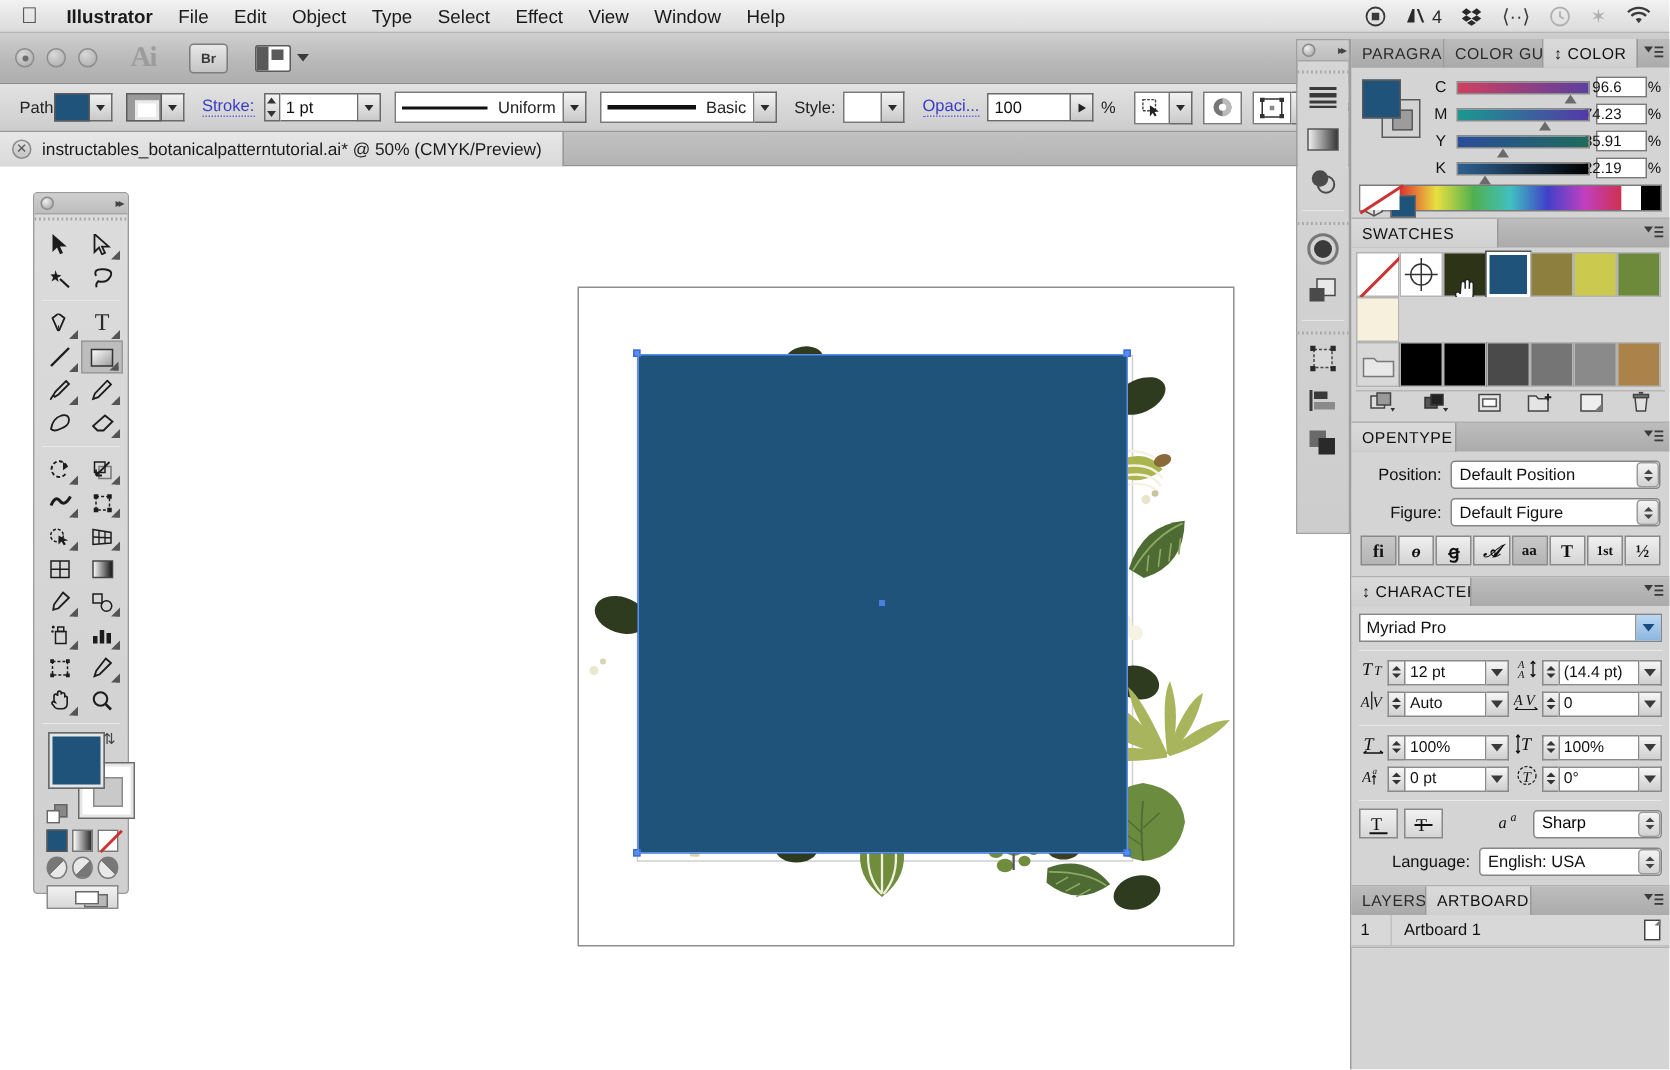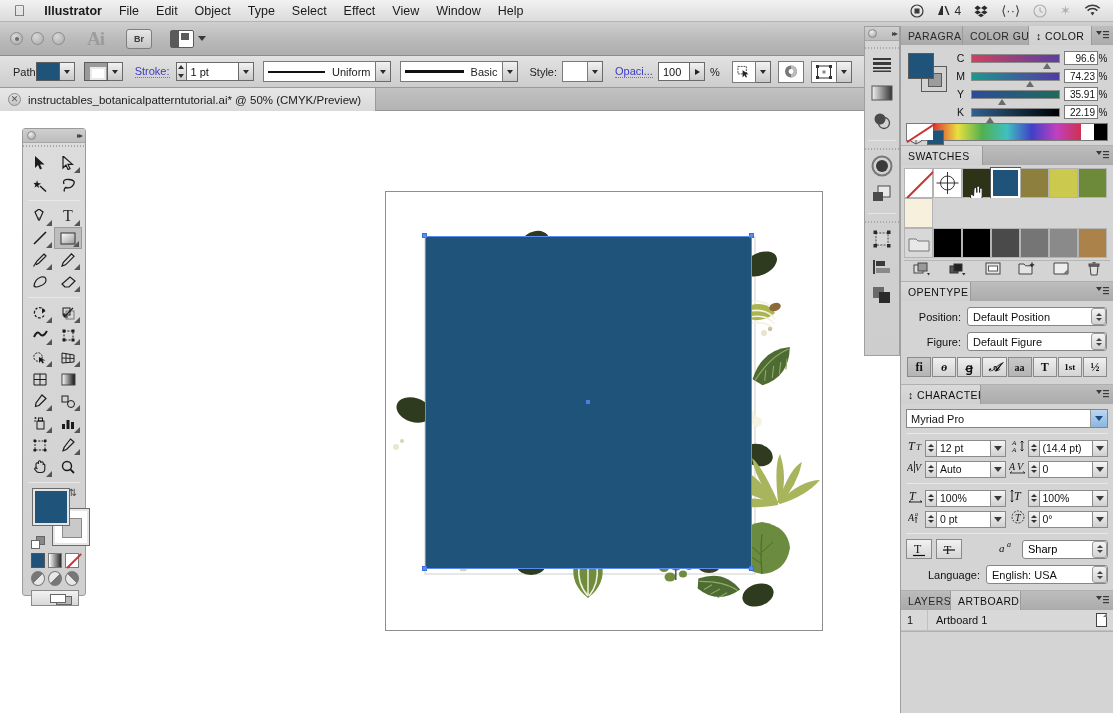--- a/index.html
+++ b/index.html
@@ -207,21 +207,21 @@
   .cs-stroke { position:absolute; left:13px;top:13px;width:26px;height:26px;background:#d2d2d2;border:1px solid #5a5a5a;}
   .cs-stroke::after{content:"";position:absolute;left:6px;top:6px;width:12px;height:12px;background:#9c9c9c;border:1px solid #5a5a5a;}
   .cs-3d { position:absolute; left:0px; top:42px; width:13px;height:13px;}
   .cs-sq { position:absolute; left:17px; top:41px; width:17px;height:15px;background:#1f5379;border:1.5px solid #666;}
   .sliderrow { display:flex; align-items:center; height:16px; margin-left:48px; margin-bottom:2px;}
   .sliderrow .ch { width:13px; font-size:10.5px; color:#111; text-align:center;}
   .track { position:relative; height:9px; flex:1; border:1px solid #8a8a8a; margin: 0 4px; }
   .thumb { position:absolute; top:8px; width:0;height:0;border-left:4px solid transparent;
            border-right:4px solid transparent;border-bottom:6px solid #6a6a6a;}
   .valfield { width:34px; height:14px; background:#fff; border:1px solid #7a7a7a; font-size:10px;
-              display:flex; align-items:center; justify-content:flex-end; padding-right:2px; color:#111;}
+              display:flex; align-items:center; justify-content:flex-end; padding-right:16px; color:#111;}
   .pct { width:10px; font-size:10px; color:#111; text-align:center;}
   .spectrum { height:18px; margin-top:3px; display:flex; border:1px solid #7a7a7a;}
   .spec-none { width:26px; background:#fff; position:relative;}
   .spec-none::after{content:"";position:absolute;left:-3px;top:8px;width:34px;height:1.5px;background:#c33;transform:rotate(-33deg);}
   .spec-ramp { flex:1; background: linear-gradient(to right,#ff0000,#ffff00,#00ff00,#00ffff,#0000ff,#ff00ff,#ff0000);}
   .spec-ramp.inner { background: linear-gradient(to right,#e03030,#e8e040,#50b050,#40c0c0,#4040c8,#c040c0,#d03050);}
   .spec-w { width:13px; background:#fff;}
   .spec-b { width:13px; background:#000;}
 
   .swbody { padding:3px; }
@@ -418,21 +418,21 @@
   <span class="lbl" style="margin-left:12px;">Style:</span>
   <span class="grp" style="margin-left:5px;">
     <span class="combofield" style="width:26px;"></span>
     <span class="ddbtn" style="height:21px;">
         <i class="caret"></i>
       </span>
   </span>
 
   <a class="linklbl">Opaci...</a>
   <span class="grp" style="margin-left:5px;">
-    <span class="txtfield" style="width:32px; border-left:1px solid #6a6a6a;text-align:center;">100</span>
+    <span class="txtfield" style="width:56px; border-left:1px solid #6a6a6a;text-align:center;">100</span>
     <span class="ddbtn">
       <svg width="8" height="8" viewBox="0 0 8 8">
           <path d="M2 1 L7 4 L2 7 Z" fill="#222"></path>
         </svg>
     </span>
   </span>
   <span class="lbl" style="margin-left:5px;">%</span>
 
   <span class="grp" style="margin-left:12px;">
     <span class="combofield" style="width:24px;height:22px;justify-content:center;">
@@ -942,21 +942,21 @@
         <span class="spec-none"></span>
         <span class="spec-ramp inner"></span>
         <span class="spec-w"></span>
         <span class="spec-b"></span>
       </div>
     </div>
   </div>
 
   <div class="panel">
     <div class="panel-tabs">
-      <span class="ptab active" style="width:82px;">SWATCHES</span>
+      <span class="ptab active" style="width:98px;">SWATCHES</span>
       <span class="pmenu">
         <svg width="13" height="11" viewBox="0 0 13 11">
             <path d="M0 1 L6 1 L3 5 Z" fill="#3a3a3a"></path>
             <rect x="7" y="1" width="6" height="1.2" fill="#3a3a3a"></rect>
             <rect x="7" y="4" width="6" height="1.2" fill="#3a3a3a"></rect>
             <rect x="7" y="7" width="6" height="1.2" fill="#3a3a3a"></rect>
           </svg>
       </span>
     </div>
     <div class="swbody">

